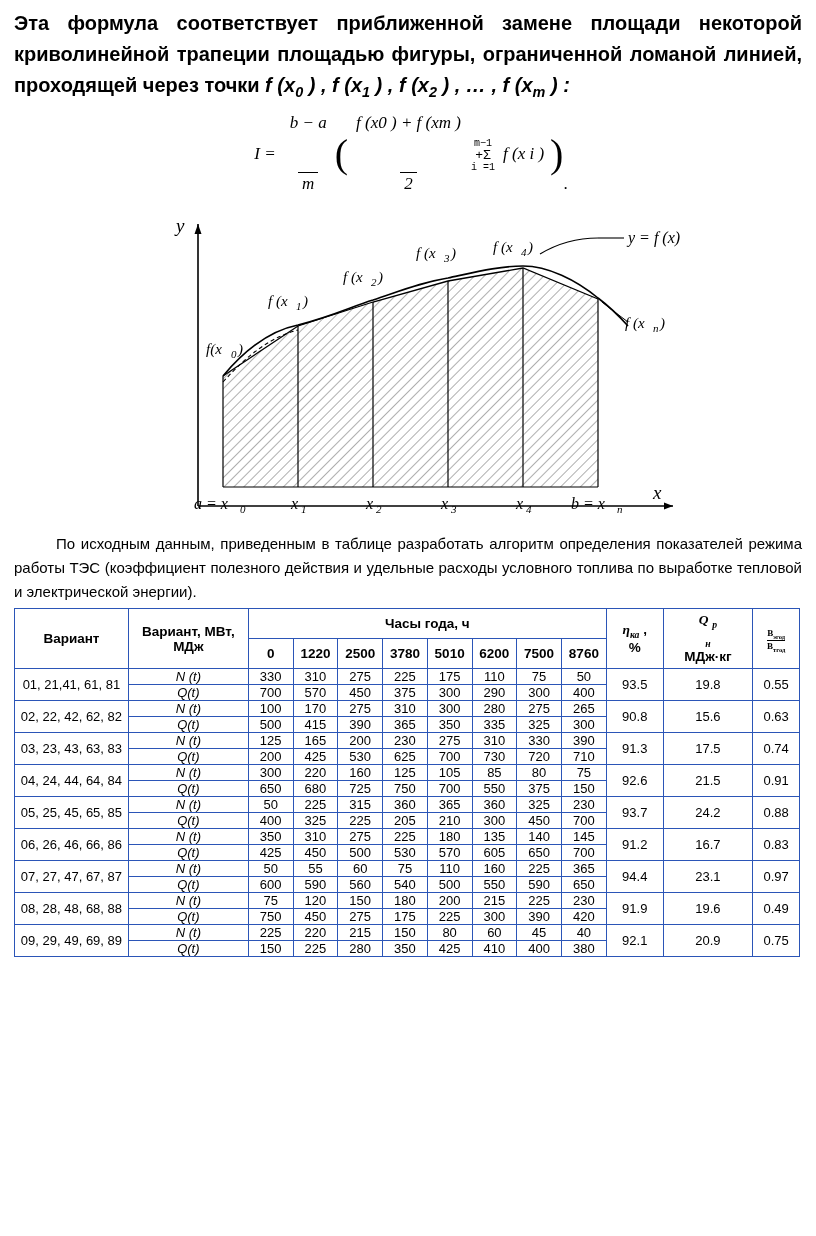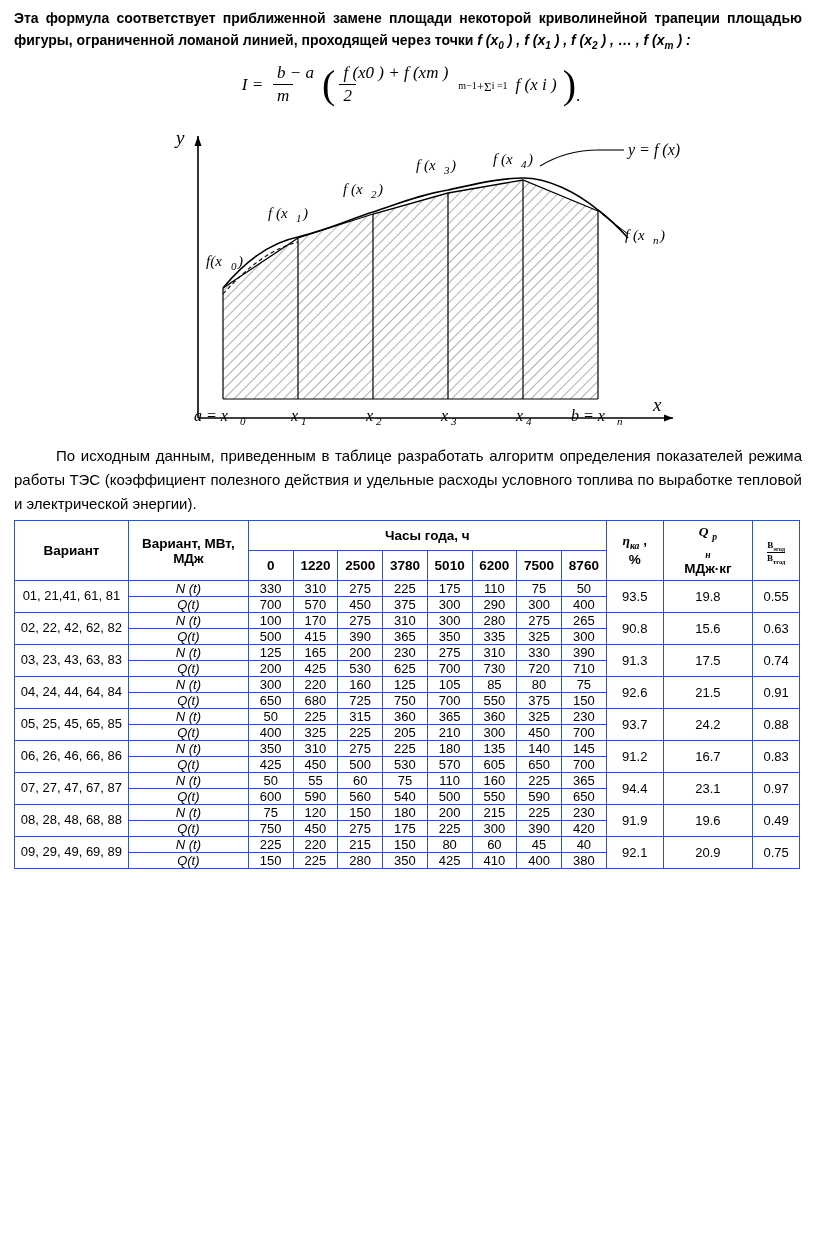--- a/index.html
+++ b/index.html
@@ -17,21 +17,21 @@
   }
   .page {
     width: 816px;
     height: 1236px;
     position: relative;
     padding: 0;
     box-sizing: border-box;
   }
   .intro {
     margin: 8px 14px 0 14px;
-    font-size: 14px;
+    font-size: 20px;
     line-height: 1.55;
     text-align: justify;
     font-weight: bold;
   }
   .italic { font-style: italic; }
   .sub { font-size: 0.72em; vertical-align: sub; }
 
   
   .formula-wrap {
     margin-top: 10px;
@@ -39,42 +39,44 @@
     justify-content: center;
     align-items: center;
     font-family: "Liberation Serif", serif;
     font-style: italic;
     font-size: 17px;
   }
   .formula-wrap .eq { margin: 0 6px; font-style: italic; }
   .frac {
     display: inline-flex;
     flex-direction: column;
-    align-items: flex-start;
+    align-items: center;
     vertical-align: middle;
     margin: 0 4px;
+    gap: 38px;
   }
   .frac .num { padding: 0 4px 1px 4px; }
   .frac .den { padding: 1px 4px 0 4px; border-top: 1.3px solid #000; }
   .paren {
     font-size: 40px;
     font-style: normal;
     line-height: 0.8;
     font-family: "Liberation Serif", serif;
   }
   .sum-block {
     display: inline-flex;
-    flex-direction: row;
+    flex-direction: column;
     align-items: center;
     font-size: 10px;
     font-style: normal;
     line-height: 1.05;
     margin: 0 2px;
     position: relative;
     top: 2px;
+    font-family: Liberation Mono, monospace;
   }
   .sum-block .big { font-size: 13px; }
 
   
   .figure {
     position: relative;
     width: 560px;
     height: 320px;
     margin: 12px auto 0 auto;
   }

